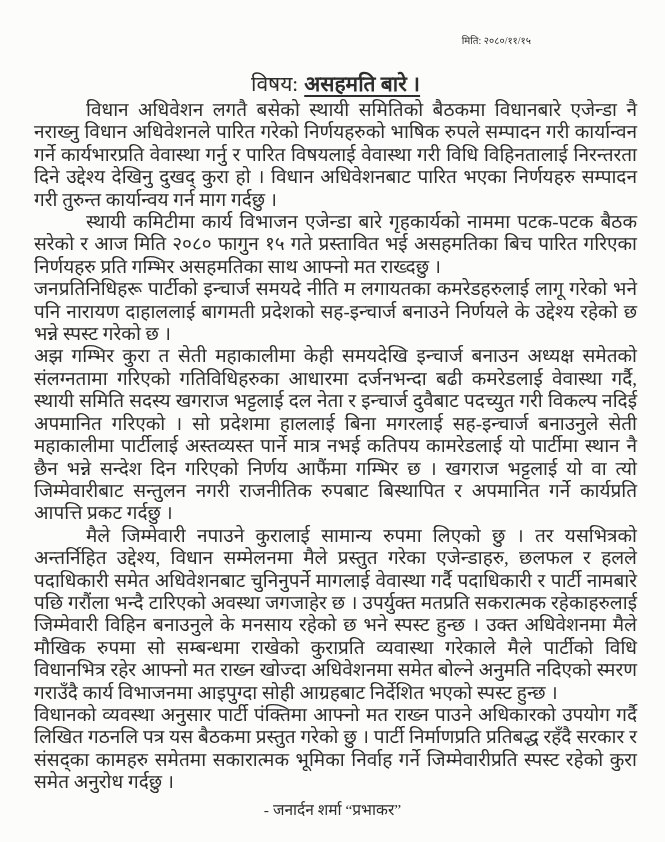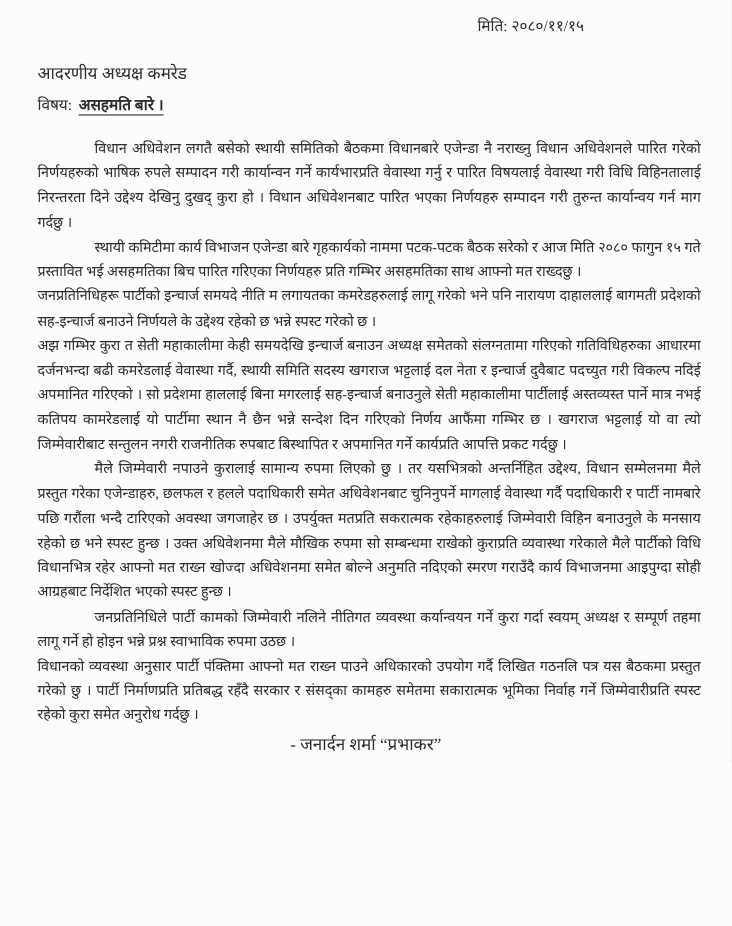--- a/index.html
+++ b/index.html
@@ -15,43 +15,44 @@
     background: #fcfcfb;
     color: #2d2d2d;
     box-sizing: border-box;
     padding: 10px 28px 16px 34px;
     overflow: hidden;
     font-family: "Liberation Serif", "DejaVu Serif", serif;
   }
   .date-line {
     text-align: right;
     padding-right: 106px;
-    font-size: 14px;
+    font-size: 10px;
     line-height: 21px;
-    margin-top: 4px;
+    margin-top: 20px;
   }
   .salutation {
     margin-top: 22px;
     font-size: 15.5px;
     line-height: 22px;
   }
   .subject-line {
-    font-size: 14px;
+    text-align: center;
+    font-size: 21px;
     line-height: 22px;
     margin-top: 7px;
-    margin-bottom: 16px;
+    margin-bottom: 4px;
   }
   .subject-label { margin-right: 6px; }
   .subject-text {
     font-weight: bold;
     text-decoration: underline;
     text-underline-offset: 4px;
   }
   .letter-body {
-    font-size: 13px;
+    font-size: 19px;
     line-height: 22.4px;
     text-align: justify;
   }
   .letter-body p { margin: 0; }
   .letter-body p.indented { text-indent: 52px; }
   .signature {
     text-align: center;
     font-size: 15.5px;
     line-height: 22px;
     margin-top: 5px;
@@ -59,32 +60,30 @@
   }
 </style>
 </head>
 <body>
 
 <div class="page">
 
   <div class="date-line">मिति: २०८०/११/१५</div>
 
   <div class="salutation">
-    <div>आदरणीय अध्यक्ष कमरेड</div>
   </div>
 
   <div class="subject-line">
     <span class="subject-label">विषय:</span><span class="subject-text">असहमति बारे ।</span>
   </div>
 
   <div class="letter-body">
       <p class="indented">विधान अधिवेशन लगतै बसेको स्थायी समितिको बैठकमा विधानबारे एजेन्डा नै नराख्नु विधान अधिवेशनले पारित गरेको निर्णयहरुको भाषिक रुपले सम्पादन गरी कार्यान्वन गर्ने कार्यभारप्रति वेवास्था गर्नु र पारित विषयलाई वेवास्था गरी विधि विहिनतालाई निरन्तरता दिने उद्देश्य देखिनु दुखद् कुरा हो । विधान अधिवेशनबाट पारित भएका निर्णयहरु सम्पादन गरी तुरुन्त कार्यान्वय गर्न माग गर्दछु ।</p>
       <p class="indented">स्थायी कमिटीमा कार्य विभाजन एजेन्डा बारे गृहकार्यको नाममा पटक-पटक बैठक सरेको र आज मिति २०८० फागुन १५ गते प्रस्तावित भई असहमतिका बिच पारित गरिएका निर्णयहरु प्रति गम्भिर असहमतिका साथ आफ्नो मत राख्दछु ।</p>
       <p class="">जनप्रतिनिधिहरू पार्टीको इन्चार्ज समयदे नीति म लगायतका कमरेडहरुलाई लागू गरेको भने पनि नारायण दाहाललाई बागमती प्रदेशको सह-इन्चार्ज बनाउने निर्णयले के उद्देश्य रहेको छ भन्ने स्पस्ट गरेको छ ।</p>
       <p class="">अझ गम्भिर कुरा त सेती महाकालीमा केही समयदेखि इन्चार्ज बनाउन अध्यक्ष समेतको संलग्नतामा गरिएको गतिविधिहरुका आधारमा दर्जनभन्दा बढी कमरेडलाई वेवास्था गर्दै, स्थायी समिति सदस्य खगराज भट्टलाई दल नेता र इन्चार्ज दुवैबाट पदच्युत गरी विकल्प नदिई अपमानित गरिएको । सो प्रदेशमा हाललाई बिना मगरलाई सह-इन्चार्ज बनाउनुले सेती महाकालीमा पार्टीलाई अस्तव्यस्त पार्ने मात्र नभई कतिपय कामरेडलाई यो पार्टीमा स्थान नै छैन भन्ने सन्देश दिन गरिएको निर्णय आफैंमा गम्भिर छ । खगराज भट्टलाई यो वा त्यो जिम्मेवारीबाट सन्तुलन नगरी राजनीतिक रुपबाट बिस्थापित र अपमानित गर्ने कार्यप्रति आपत्ति प्रकट गर्दछु ।</p>
       <p class="indented">मैले जिम्मेवारी नपाउने कुरालाई सामान्य रुपमा लिएको छु । तर यसभित्रको अन्तर्निहित उद्देश्य, विधान सम्मेलनमा मैले प्रस्तुत गरेका एजेन्डाहरु, छलफल र हलले पदाधिकारी समेत अधिवेशनबाट चुनिनुपर्ने मागलाई वेवास्था गर्दै पदाधिकारी र पार्टी नामबारे पछि गरौंला भन्दै टारिएको अवस्था जगजाहेर छ । उपर्युक्त मतप्रति सकरात्मक रहेकाहरुलाई जिम्मेवारी विहिन बनाउनुले के मनसाय रहेको छ भने स्पस्ट हुन्छ । उक्त अधिवेशनमा मैले मौखिक रुपमा सो सम्बन्धमा राखेको कुराप्रति व्यवास्था गरेकाले मैले पार्टीको विधि विधानभित्र रहेर आफ्नो मत राख्न खोज्दा अधिवेशनमा समेत बोल्ने अनुमति नदिएको स्मरण गराउँदै कार्य विभाजनमा आइपुग्दा सोही आग्रहबाट निर्देशित भएको स्पस्ट हुन्छ ।</p>
-      <p class="indented">जनप्रतिनिधिले पार्टी कामको जिम्मेवारी नलिने नीतिगत व्यवस्था कर्यान्वयन गर्ने कुरा गर्दा स्वयम् अध्यक्ष र सम्पूर्ण तहमा लागू गर्ने हो होइन भन्ने प्रश्न स्वाभाविक रुपमा उठछ ।</p>
       <p class="">विधानको व्यवस्था अनुसार पार्टी पंक्तिमा आफ्नो मत राख्न पाउने अधिकारको उपयोग गर्दै लिखित गठनलि पत्र यस बैठकमा प्रस्तुत गरेको छु । पार्टी निर्माणप्रति प्रतिबद्ध रहँदै सरकार र संसद्का कामहरु समेतमा सकारात्मक भूमिका निर्वाह गर्ने जिम्मेवारीप्रति स्पस्ट रहेको कुरा समेत अनुरोध गर्दछु ।</p>
     </div>
 
   <div class="signature">- जनार्दन शर्मा “प्रभाकर”</div>
 
 </div>
 
 </body></html>

